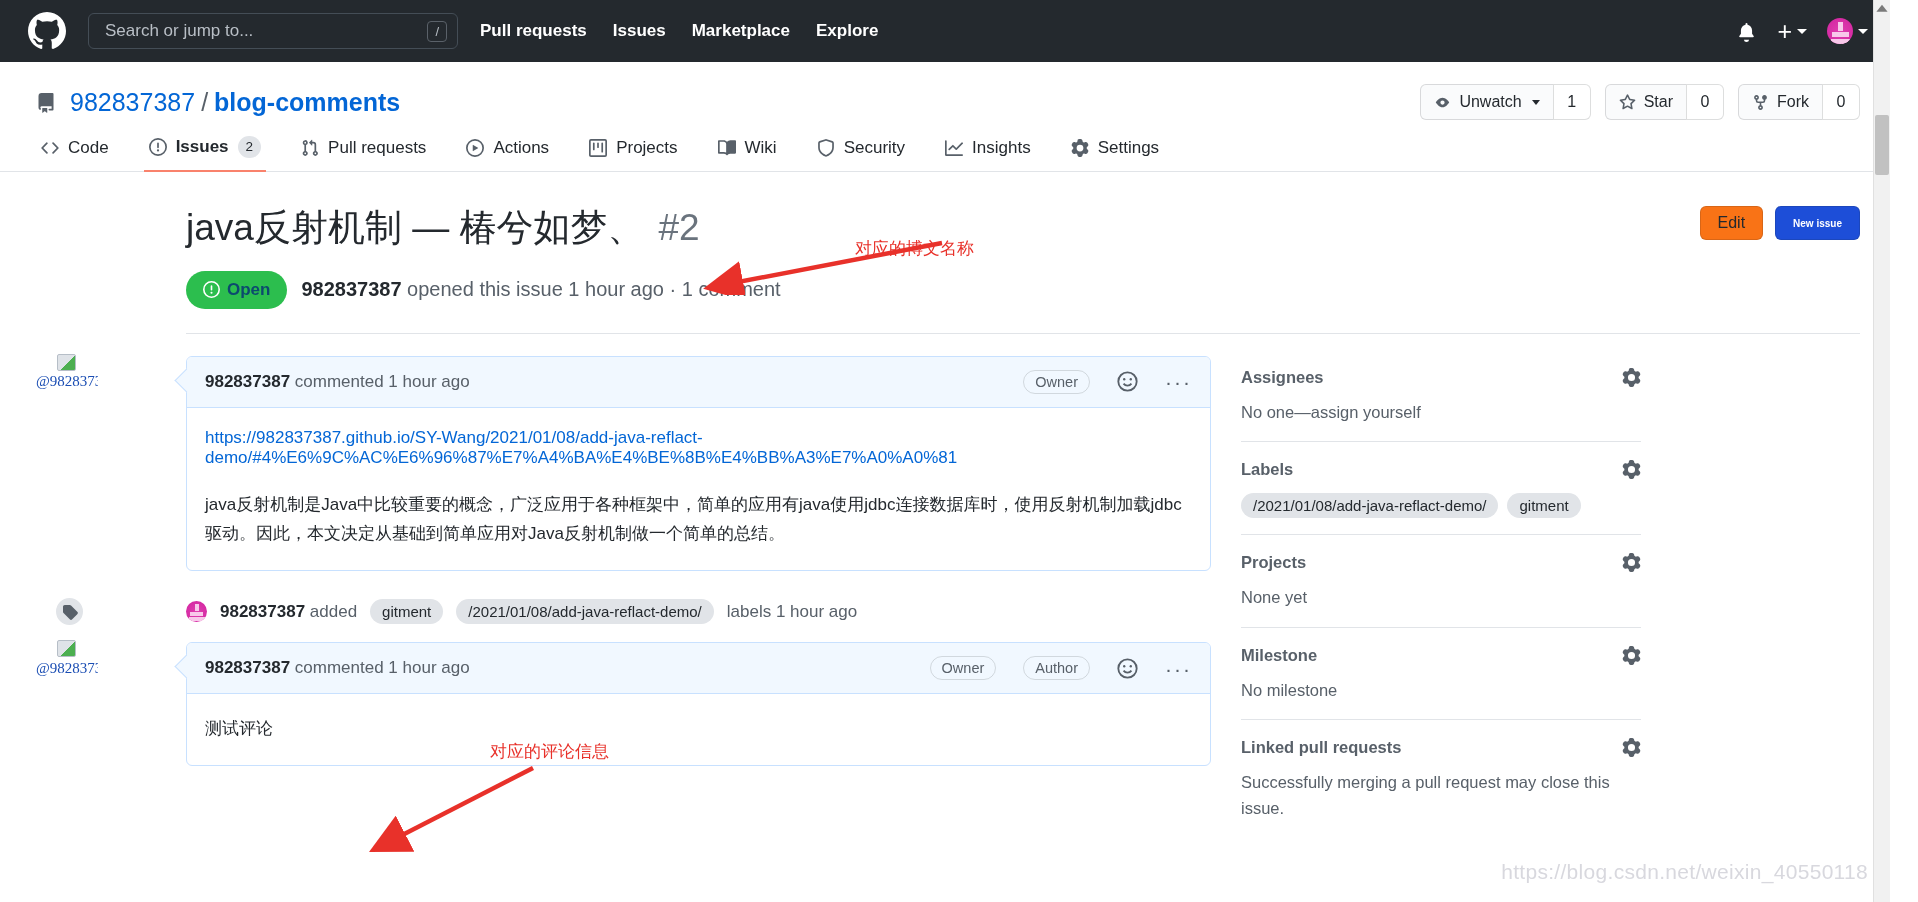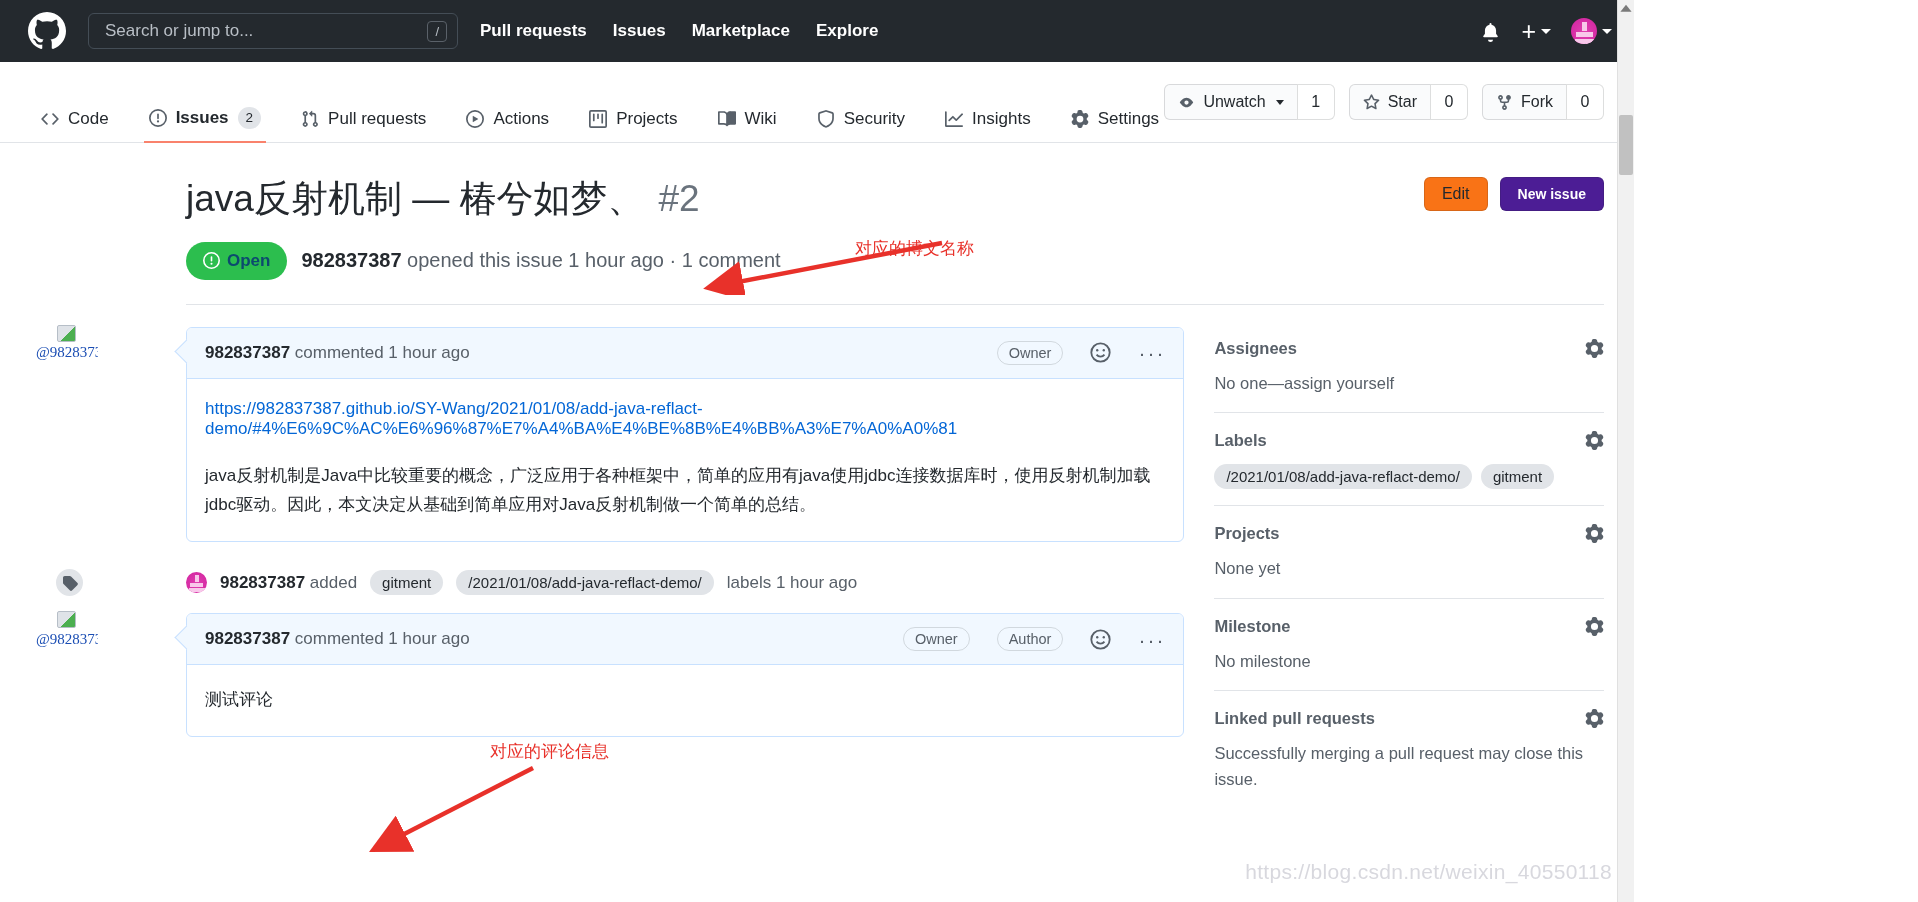--- a/index.html
+++ b/index.html
@@ -4,21 +4,21 @@
 <style>
   * { box-sizing: border-box; }
   html, body {
     margin: 0; padding: 0;
     width: 1918px; height: 902px;
     overflow: hidden;
     background: #ffffff;
     font-family: "Liberation Sans", sans-serif;
     -webkit-font-smoothing: antialiased;
   }
-  .page { position: relative; width: 1634px; height: 902px; background:#fff; }
+  .page { position: relative; width: 1890px; height: 902px; background:#fff; }
 
   
   .gh-header {
     height: 62px; background:#24292e; display:flex; align-items:center;
     padding: 0 22px 0 28px; position:relative;
   }
   .gh-logo { width:38px; height:38px; flex:0 0 auto; margin-right:22px; }
   .gh-logo svg { width:38px; height:38px; display:block; fill:#fff; }
   .search-box {
     width: 370px; height: 36px; border:1px solid #444d56; border-radius:6px;
@@ -112,22 +112,22 @@
   }
   .state-badge svg { width:17px; height:17px; fill:#fff; display:block; }
   .issue-sub { font-size:20px; color:#586069; }
   .issue-sub b { color:#24292e; font-weight:bold; }
   .issue-actions { position:absolute; right:30px; top:34px; display:flex; gap:12px; }
   .btn-edit {
     background:#f97316; border:1px solid rgba(27,31,35,.15); border-radius:6px;
     padding:7px 17px; font-size:16px; color:#24292e; cursor:pointer;
   }
   .btn-new {
-    background:#4c1d95; border:1px solid rgba(27,31,35,.15); border-radius:6px;
-    padding:7px 17px; font-size:14px; color:#fff; font-weight:bold; cursor:pointer;
+    background:#1d4ed8; border:1px solid rgba(27,31,35,.15); border-radius:6px;
+    padding:7px 17px; font-size:10px; color:#fff; font-weight:bold; cursor:pointer;
   }
   .divider { border:none; border-top:1px solid #e1e4e8; margin: 24px 0 0 150px; margin-right:0; }
 
   
   .issue-body { display:flex; padding: 0 30px 0 36px; margin-top:22px; }
   .timeline-col { width: 1175px; position:relative; padding-left:150px; }
   .sidebar-col { width: 400px; margin-left:30px; padding-top:12px; }
 
   
   .tl-item { position:relative; margin-bottom:10px; }
@@ -252,20 +252,30 @@
         <span class="caret"></span>
       </span>
       <span class="avatar-group">
         <span class="mini-avatar"></span>
         <span class="caret"></span>
       </span>
     </div>
   </div>
 
   <div class="repo-head">
+    <div class="repo-title-row">
+      <span class="repo-icon">
+        <svg viewBox="0 0 16 16">
+            <path d="M2 2.5A2.5 2.5 0 014.5 0h8.75a.75.75 0 01.75.75v12.5a.75.75 0 01-.75.75h-2.5a.75.75 0 110-1.5h1.75v-2h-8a1 1 0 00-.714 1.7.75.75 0 01-1.072 1.05A2.495 2.495 0 012 11.5v-9zm10.5-1V9h-8c-.356 0-.694.074-1 .208V2.5a1 1 0 011-1h8zM5 12.25v3.25a.25.25 0 00.4.2l1.45-1.087a.25.25 0 01.3 0L8.6 15.7a.25.25 0 00.4-.2v-3.25a.25.25 0 00-.25-.25h-3.5a.25.25 0 00-.25.25z"></path>
+          </svg>
+      </span>
+      <span class="repo-title">
+        <a href="#" class="repo-owner">982837387</a><span class="repo-sep">/</span><a href="#" class="repo-name">blog-comments</a>
+      </span>
+    </div>
 
     <div class="repo-actions">
       <div class="btn-group">
         <button class="btn-main">
           <span>
             <svg viewBox="0 0 16 16">
                 <path d="M1.679 7.932c.412-.621 1.242-1.75 2.366-2.717C5.175 4.242 6.527 3.5 8 3.5c1.473 0 2.824.742 3.955 1.715 1.124.967 1.954 2.096 2.366 2.717a.119.119 0 010 .136c-.412.621-1.242 1.75-2.366 2.717C10.825 11.758 9.473 12.5 8 12.5c-1.473 0-2.824-.742-3.955-1.715C2.92 9.818 2.09 8.69 1.679 8.068a.119.119 0 010-.136zM8 10a2 2 0 100-4 2 2 0 000 4z"></path>
               </svg>
           </span>
           <span>Unwatch</span>

